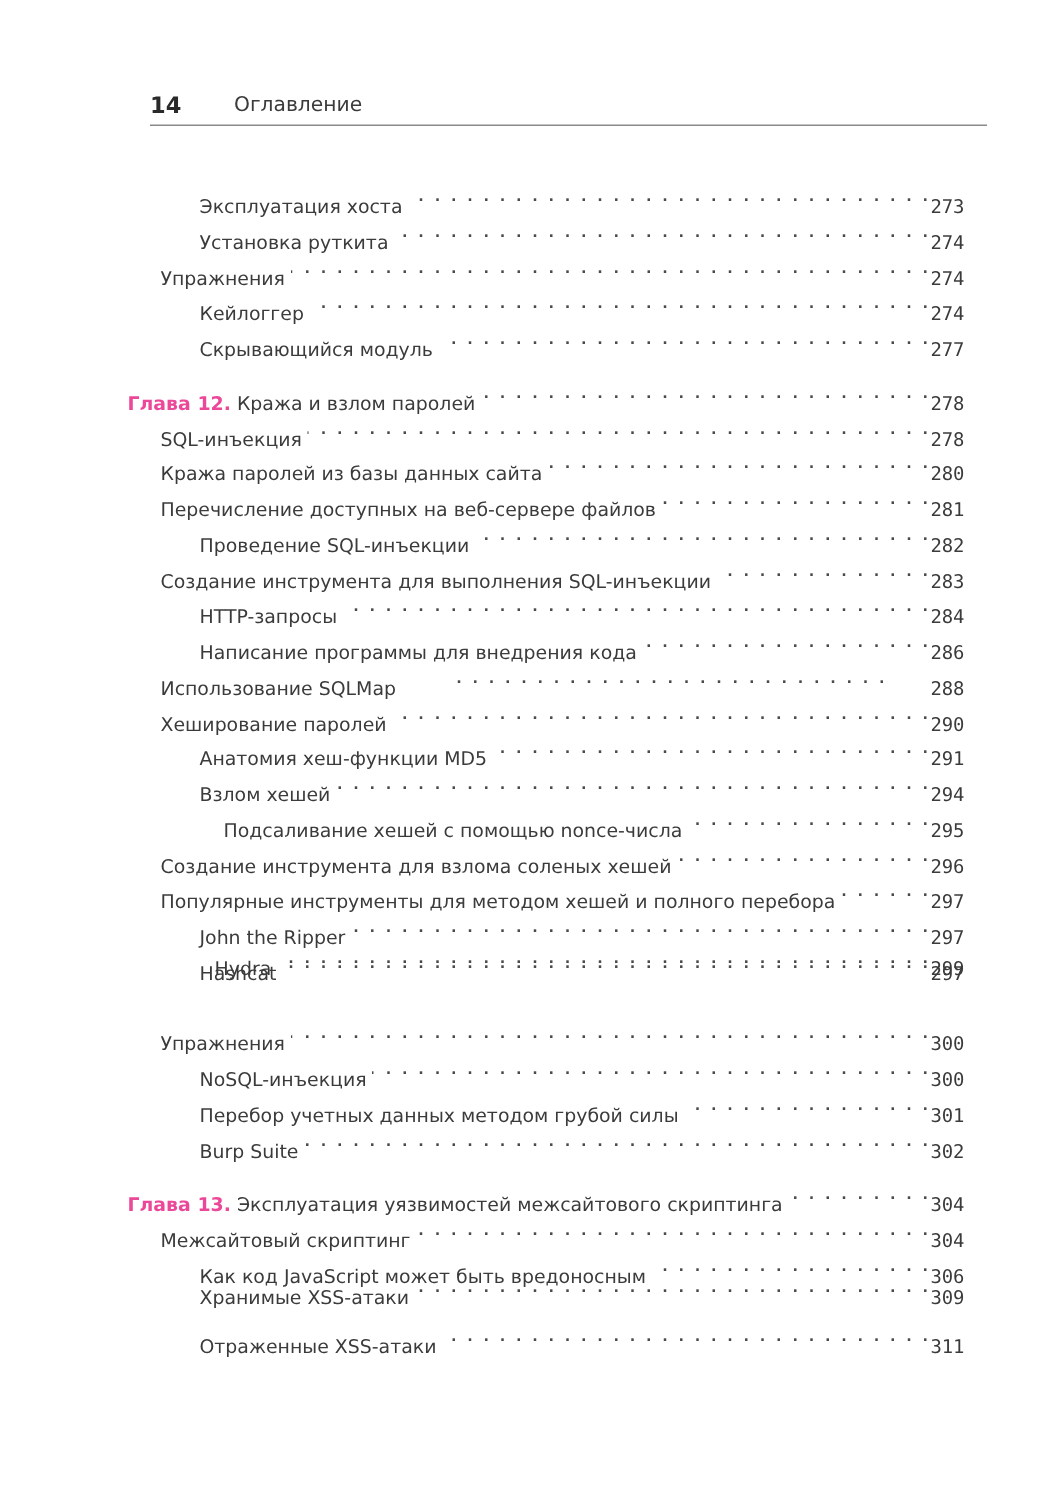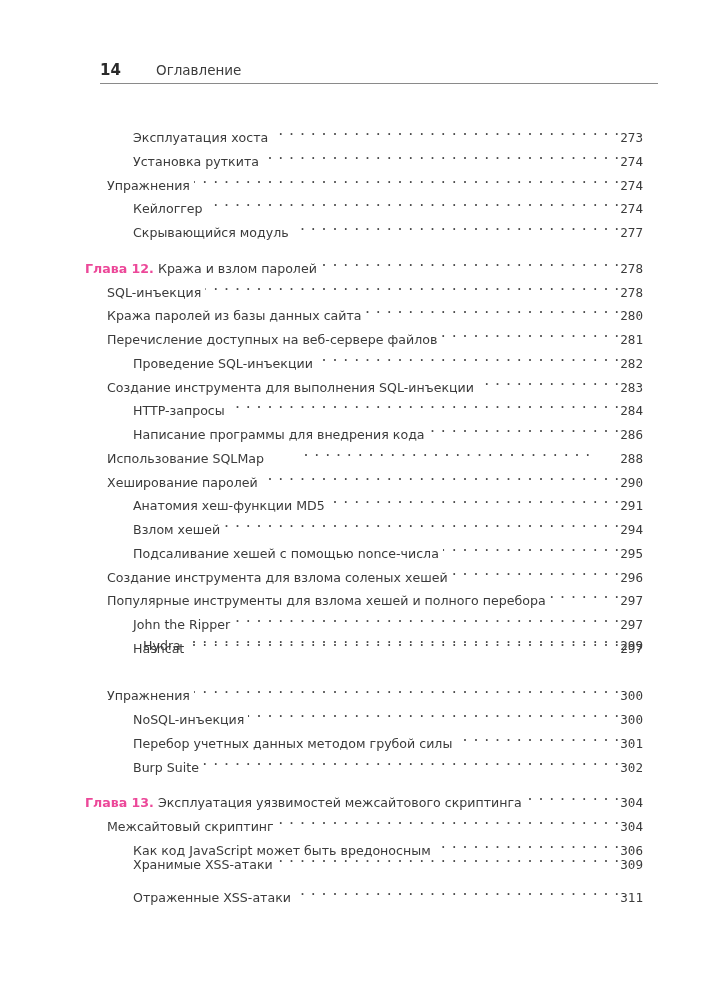--- a/index.html
+++ b/index.html
@@ -179,32 +179,32 @@
     <div class="toc-row lvl-2" style="top: 490.25px;">
       <span class="toc-title"><span>Анатомия хеш-функции MD5</span></span>
       <span class="toc-leader"></span>
       <span class="toc-page">291</span>
     </div>
     <div class="toc-row lvl-2" style="top: 514px;">
       <span class="toc-title"><span>Взлом хешей</span></span>
       <span class="toc-leader"></span>
       <span class="toc-page">294</span>
     </div>
-    <div class="toc-row lvl-2" style="top: 537.75px;">
+    <div class="toc-row lvl-2" style="top: 537.75px; margin-left: 16px;">
       <span class="toc-title"><span>Подсаливание хешей с помощью nonce-числа</span></span>
       <span class="toc-leader"></span>
       <span class="toc-page">295</span>
     </div>
     <div class="toc-row lvl-1" style="top: 561.5px;">
       <span class="toc-title"><span>Создание инструмента для взлома соленых хешей</span></span>
       <span class="toc-leader"></span>
       <span class="toc-page">296</span>
     </div>
     <div class="toc-row lvl-1" style="top: 585.25px;">
-      <span class="toc-title"><span>Популярные инструменты для взлома хешей и полного перебора</span></span>
+      <span class="toc-title"><span>Популярные инструменты для методом хешей и полного перебора</span></span>
       <span class="toc-leader"></span>
       <span class="toc-page">297</span>
     </div>
     <div class="toc-row lvl-2" style="top: 609px;">
       <span class="toc-title"><span>John the Ripper</span></span>
       <span class="toc-leader"></span>
       <span class="toc-page">297</span>
     </div>
     <div class="toc-row lvl-2" style="top: 632.75px;">
       <span class="toc-title"><span>Hashcat</span></span>

